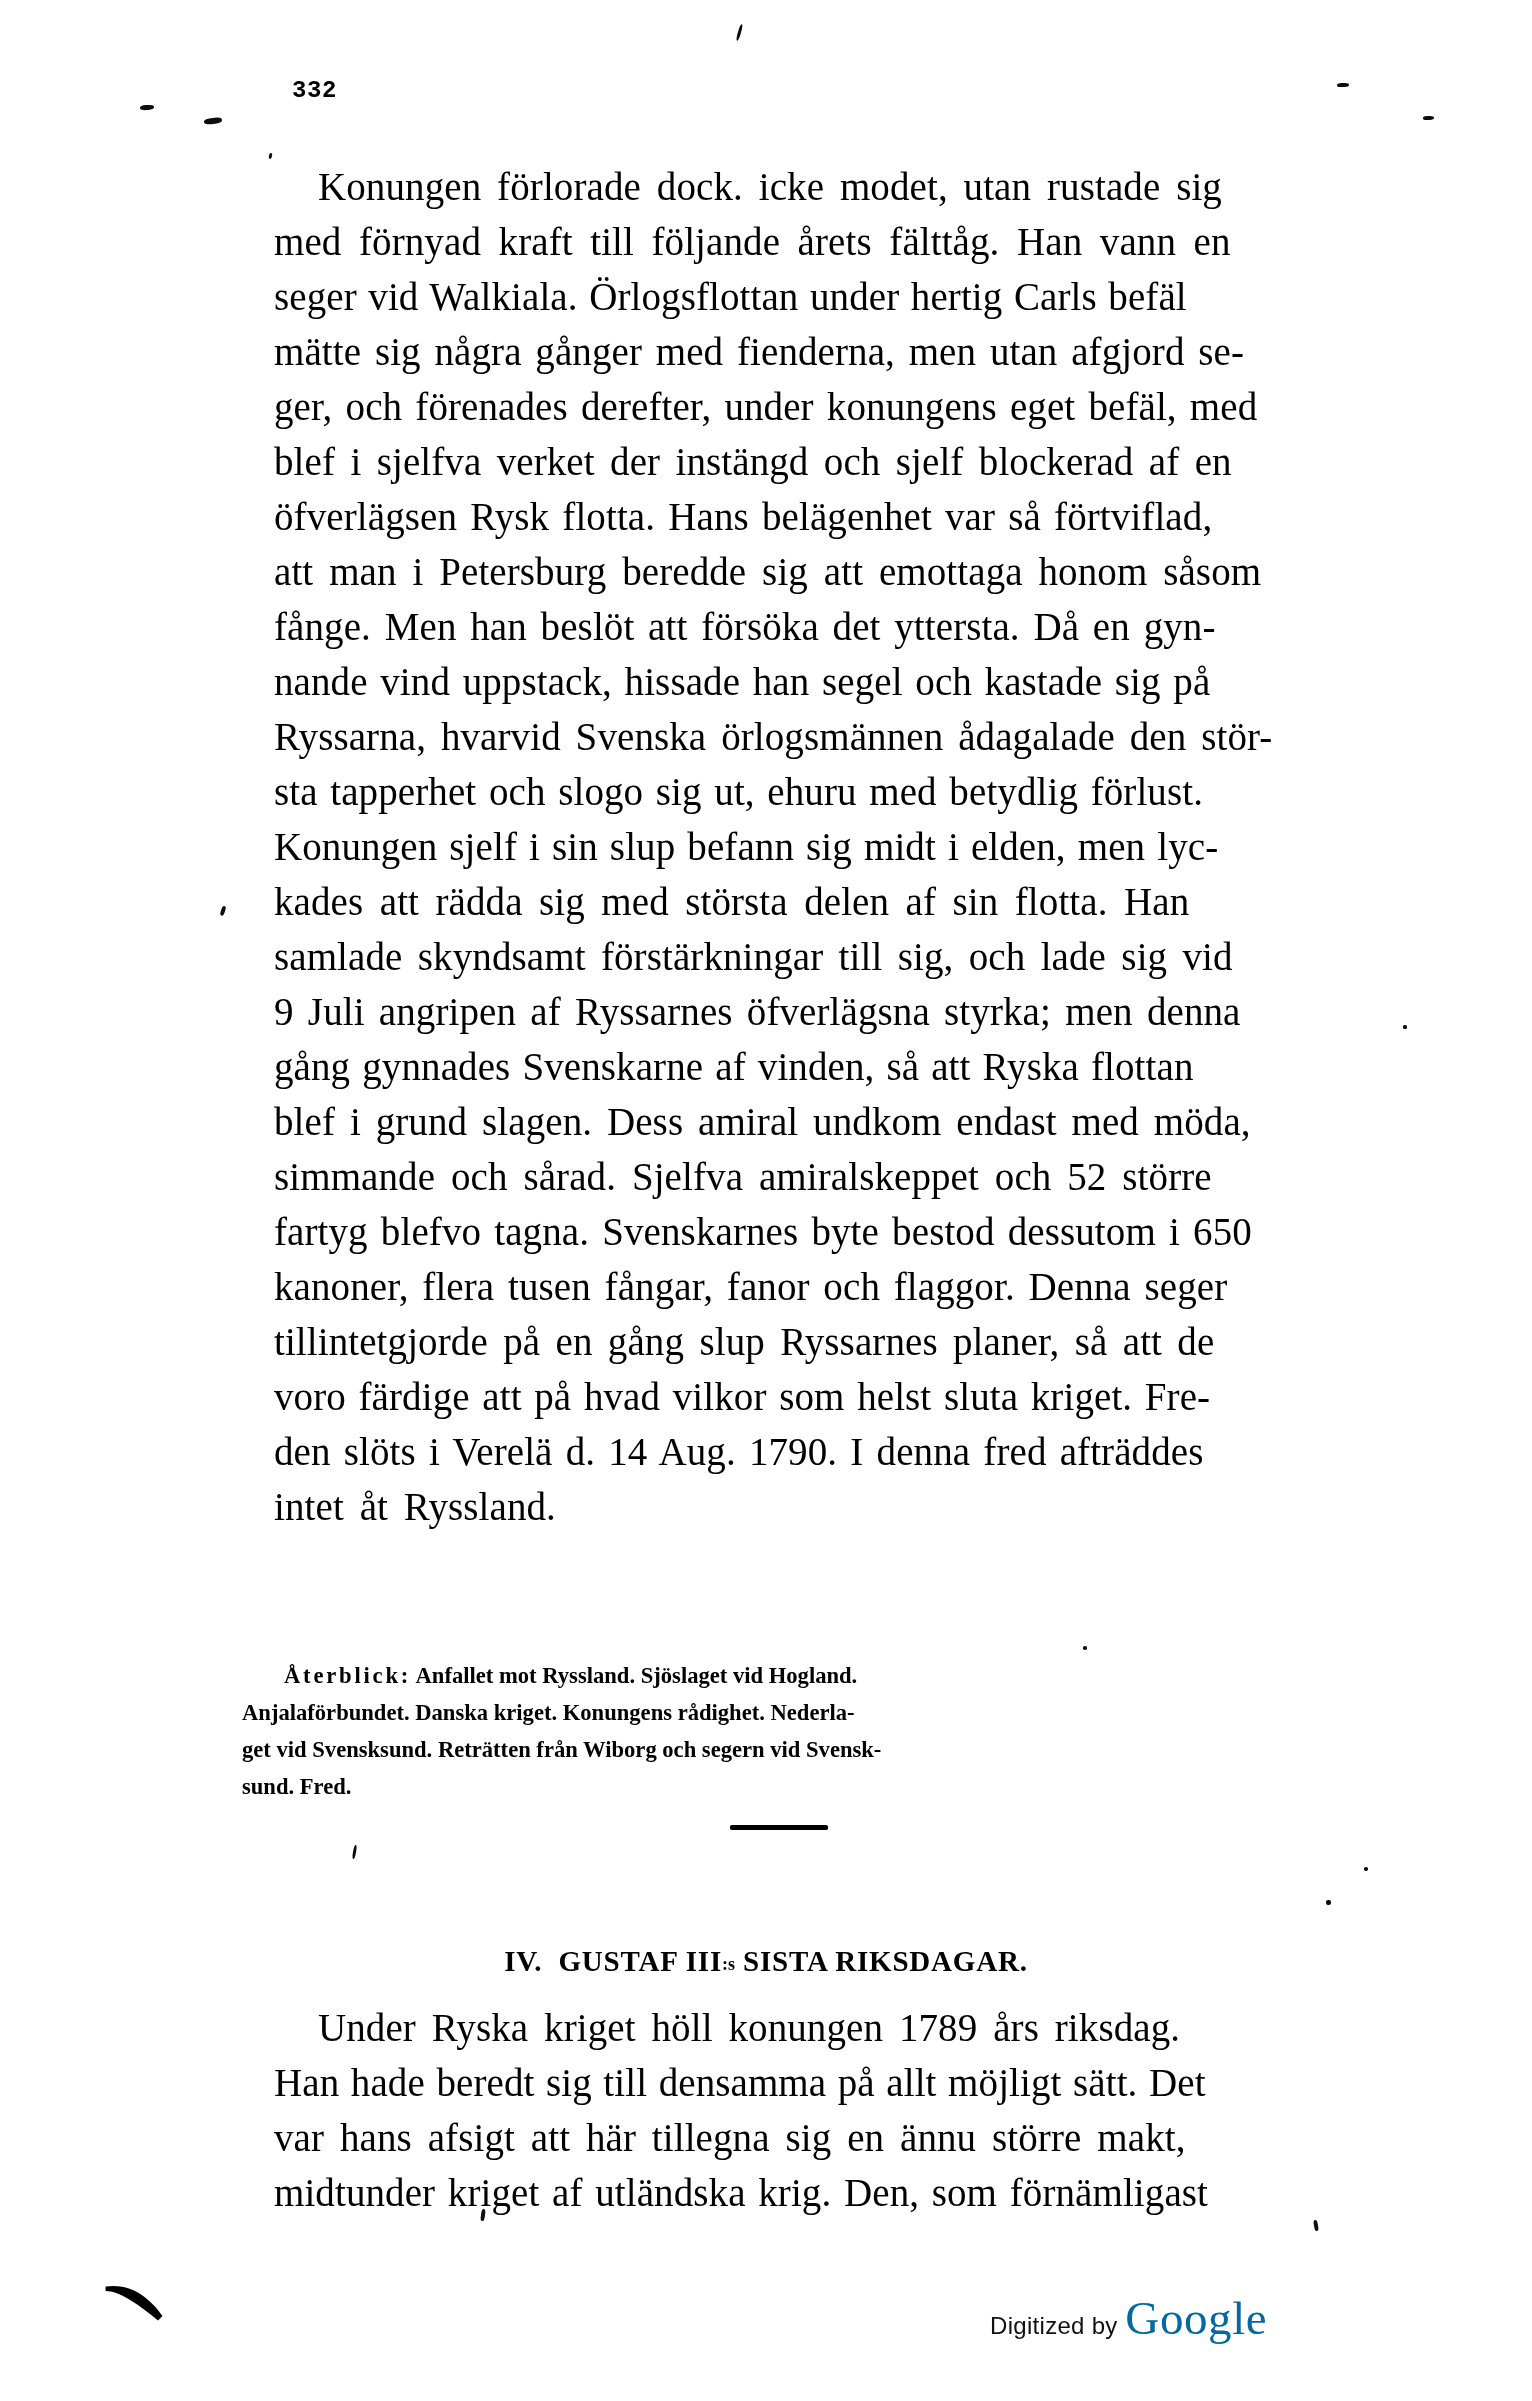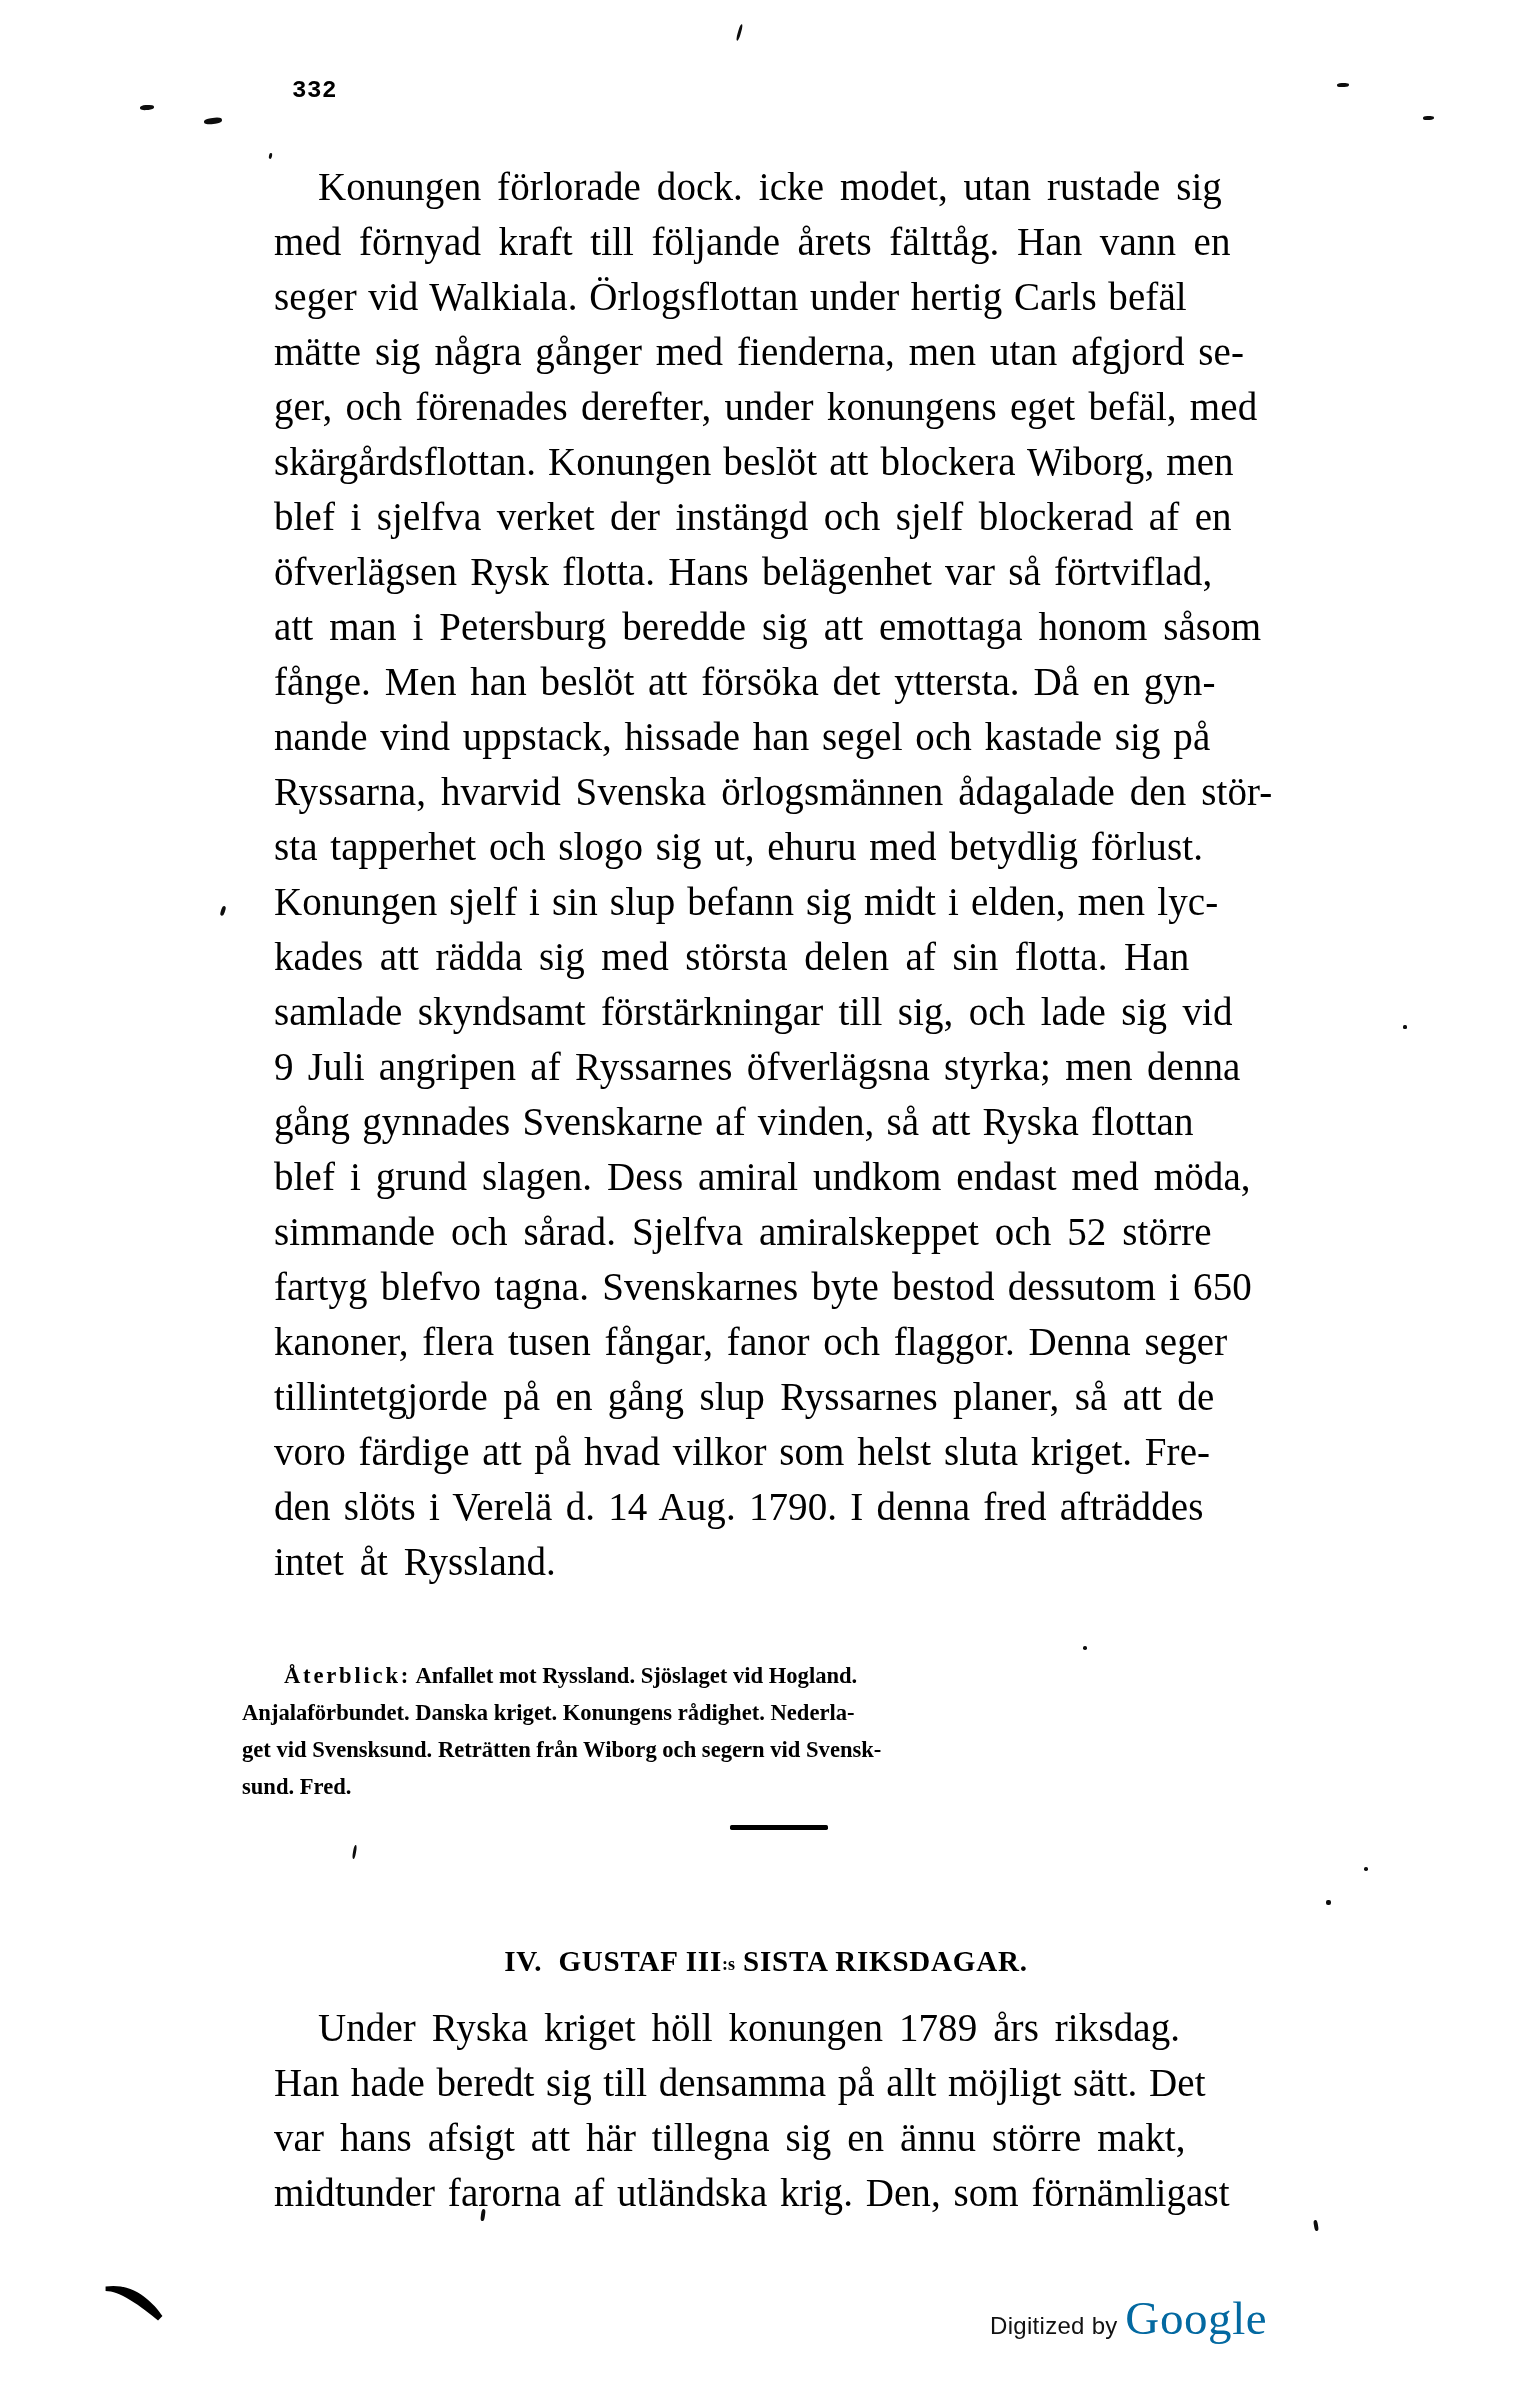--- a/index.html
+++ b/index.html
@@ -215,21 +215,20 @@
   <div class="speck speck-l"></div>
   <div class="speck speck-m"></div>
   <div class="speck speck-n"></div>
 
   <div class="body-block">
     <div class="body-line j1">Konungen förlorade dock. icke modet, utan rustade sig</div>
     <div class="body-line j2">med förnyad kraft till följande årets fälttåg.   Han vann en</div>
     <div class="body-line j3">seger vid Walkiala.   Örlogsflottan under hertig Carls befäl</div>
     <div class="body-line j4">mätte sig några gånger med fienderna, men utan afgjord se-</div>
     <div class="body-line j5">ger, och förenades derefter, under konungens eget befäl, med</div>
-    <div class="body-line j6">skärgårdsflottan.   Konungen beslöt att blockera Wiborg, men</div>
     <div class="body-line j7">blef i sjelfva verket der instängd och sjelf blockerad af en</div>
     <div class="body-line j8">öfverlägsen Rysk flotta.   Hans belägenhet var så förtviflad,</div>
     <div class="body-line j9">att man i Petersburg beredde sig att emottaga honom såsom</div>
     <div class="body-line j10">fånge.   Men han beslöt att försöka det yttersta.   Då en gyn-</div>
     <div class="body-line j11">nande vind uppstack, hissade han segel och kastade sig på</div>
     <div class="body-line j12">Ryssarna, hvarvid Svenska örlogsmännen ådagalade den stör-</div>
     <div class="body-line j13">sta tapperhet och slogo sig ut, ehuru med betydlig förlust.</div>
     <div class="body-line j14">Konungen sjelf i sin slup befann sig midt i elden, men lyc-</div>
     <div class="body-line j15">kades att rädda sig med största delen af sin flotta.   Han</div>
     <div class="body-line j16">samlade skyndsamt förstärkningar till sig, och lade sig vid</div>
@@ -255,21 +254,21 @@
   <div class="divider"></div>
 
   <div class="chapter-heading">
     <span>IV.</span>&nbsp;&nbsp;<span>GUSTAF III</span><span class="sup">:s</span>&nbsp;<span>SISTA RIKSDAGAR.</span>
   </div>
 
   <div class="tail-block">
     <div class="body-line j1">Under Ryska kriget höll konungen 1789 års riksdag.</div>
     <div class="body-line j28">Han hade beredt sig till densamma på allt möjligt sätt.   Det</div>
     <div class="body-line j9">var hans afsigt att här tillegna sig en ännu större makt,</div>
-    <div class="body-line j13">midtunder farorna af utländska krig.   Den, som förnämligast</div>
+    <div class="body-line j13">midtunder kriget af utländska krig.   Den, som förnämligast</div>
   </div>
 
   <div class="smudge">
     <svg width="105" height="47" viewBox="0 0 190 86" xmlns="http://www.w3.org/2000/svg">
       <path d="M0 12 C28 8, 52 16, 70 30 C86 42, 96 54, 104 66 L96 74 C82 62, 64 48, 44 36 C28 26, 12 20, 0 20 Z" fill="#000000"></path>
     </svg>
   </div>
 
   <div class="watermark">
     <span class="wm-prefix">Digitized by</span>

